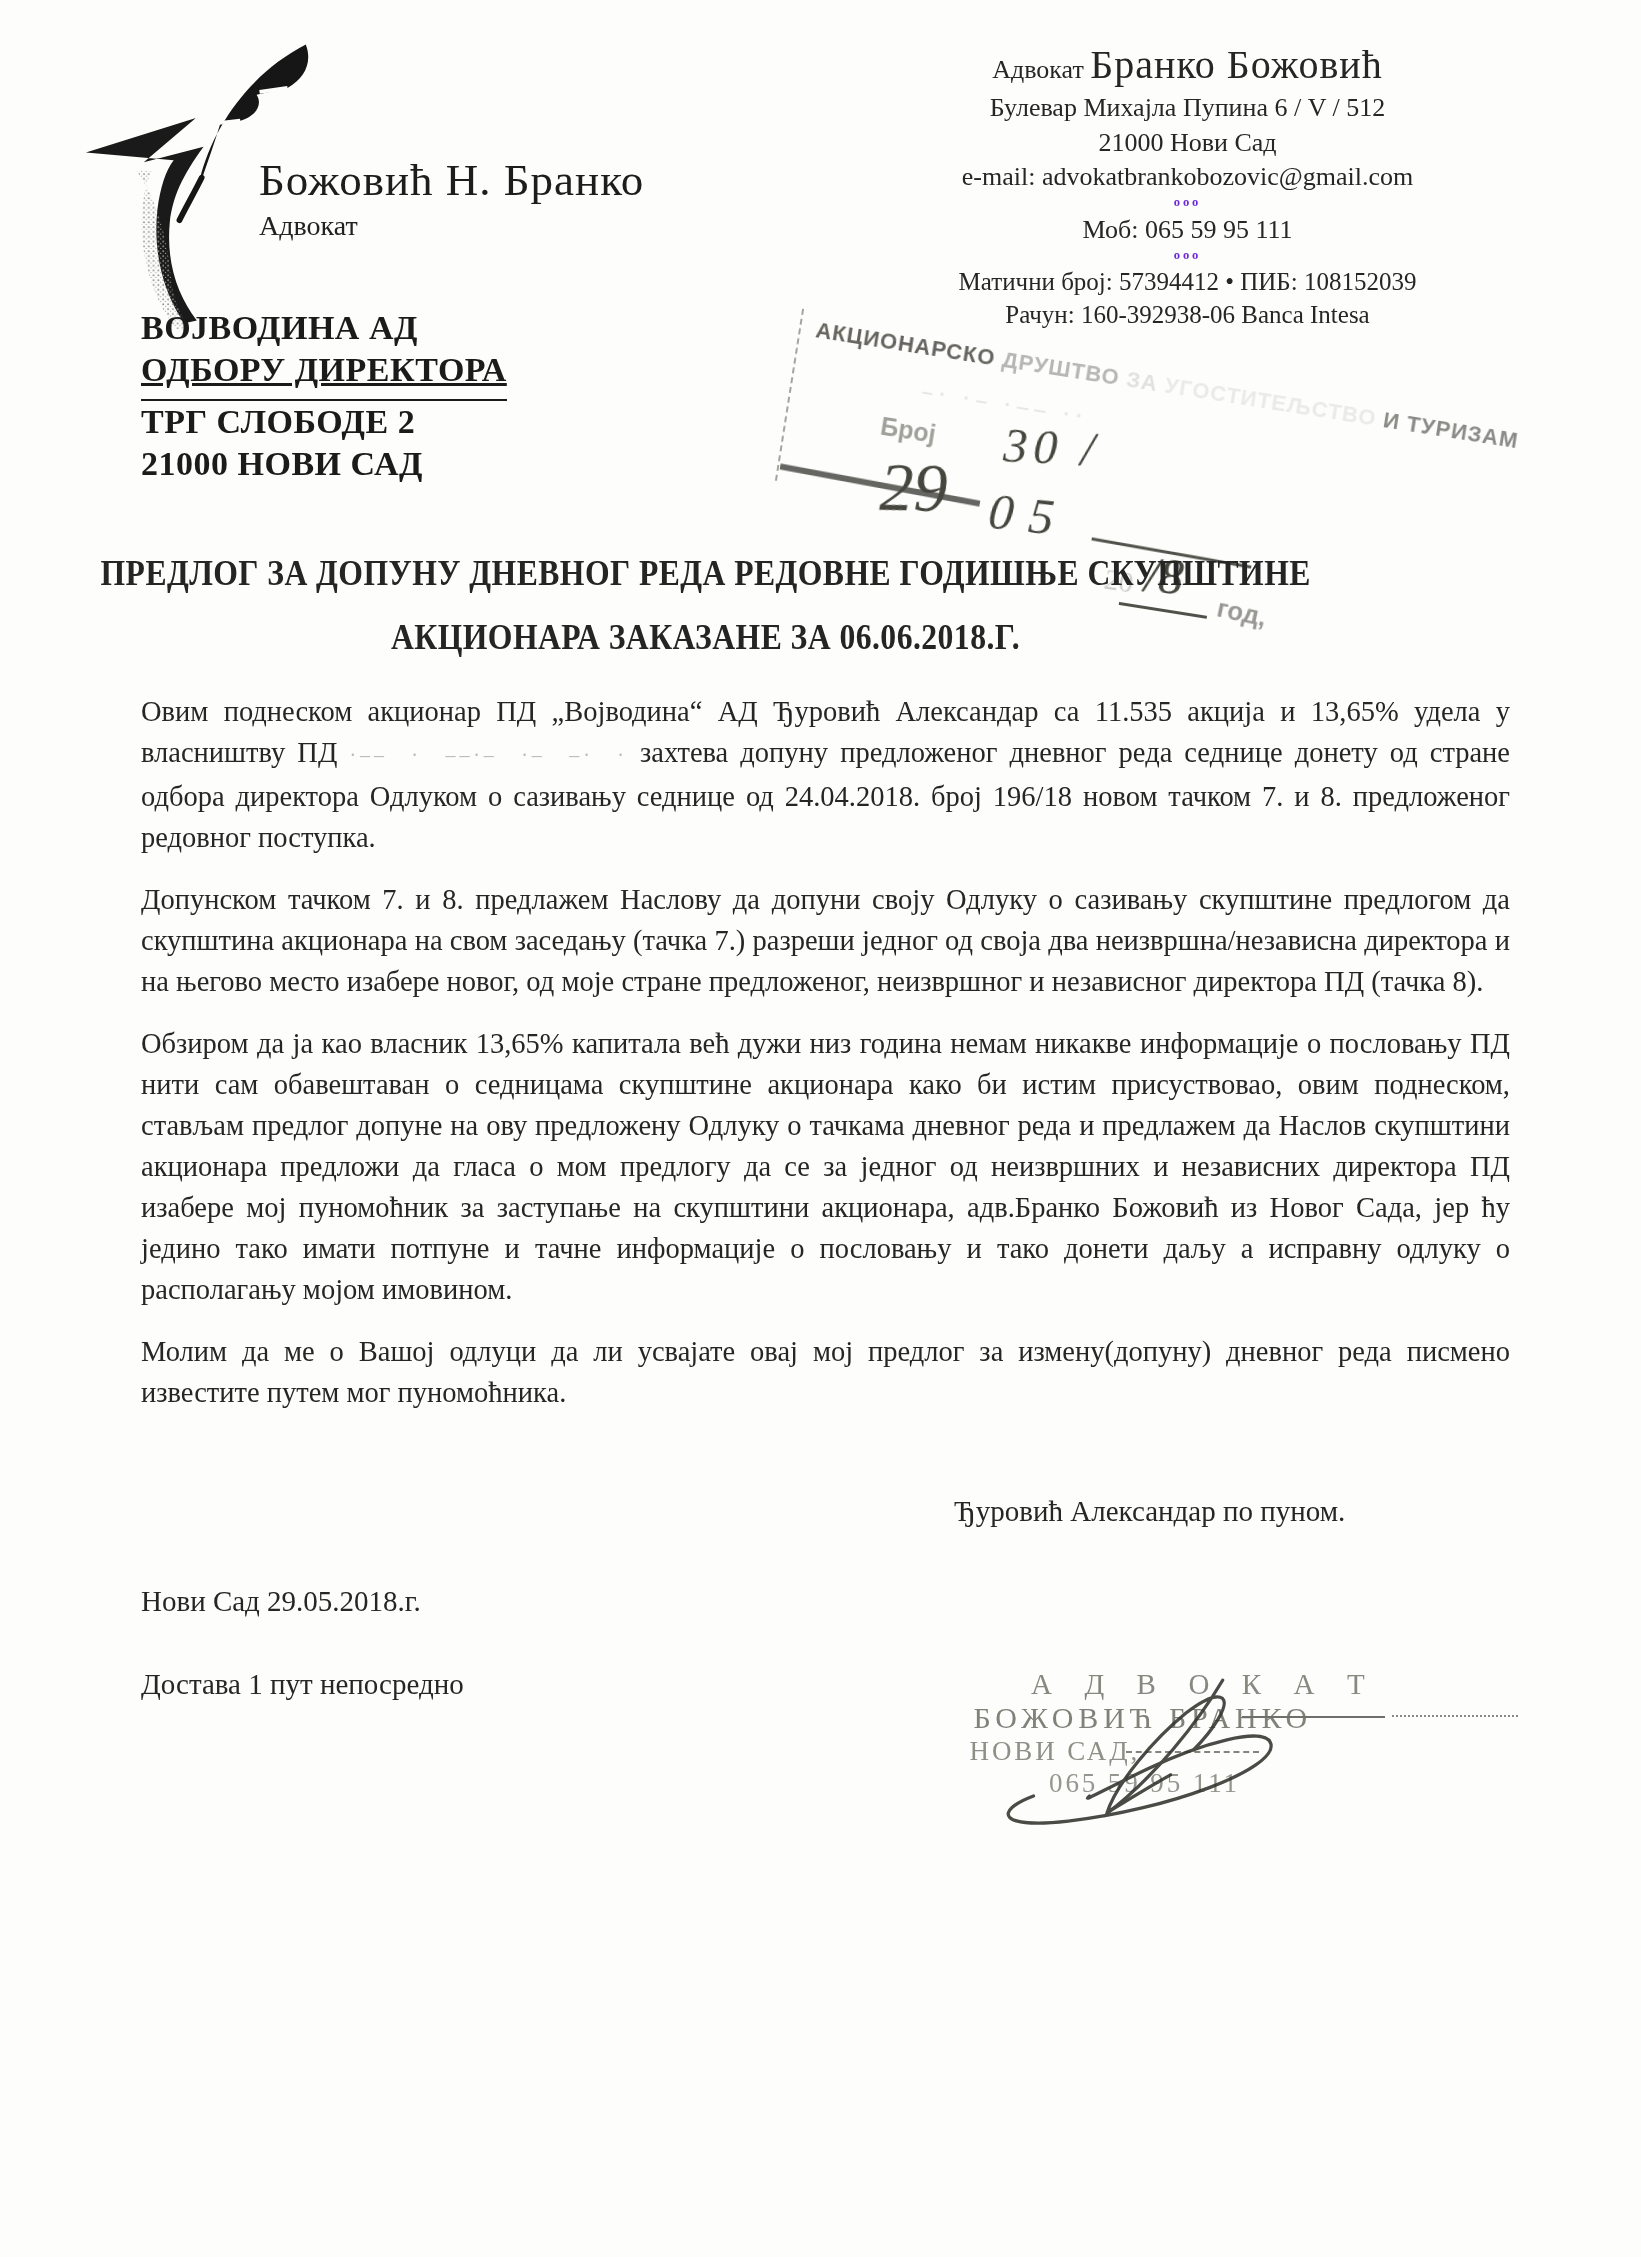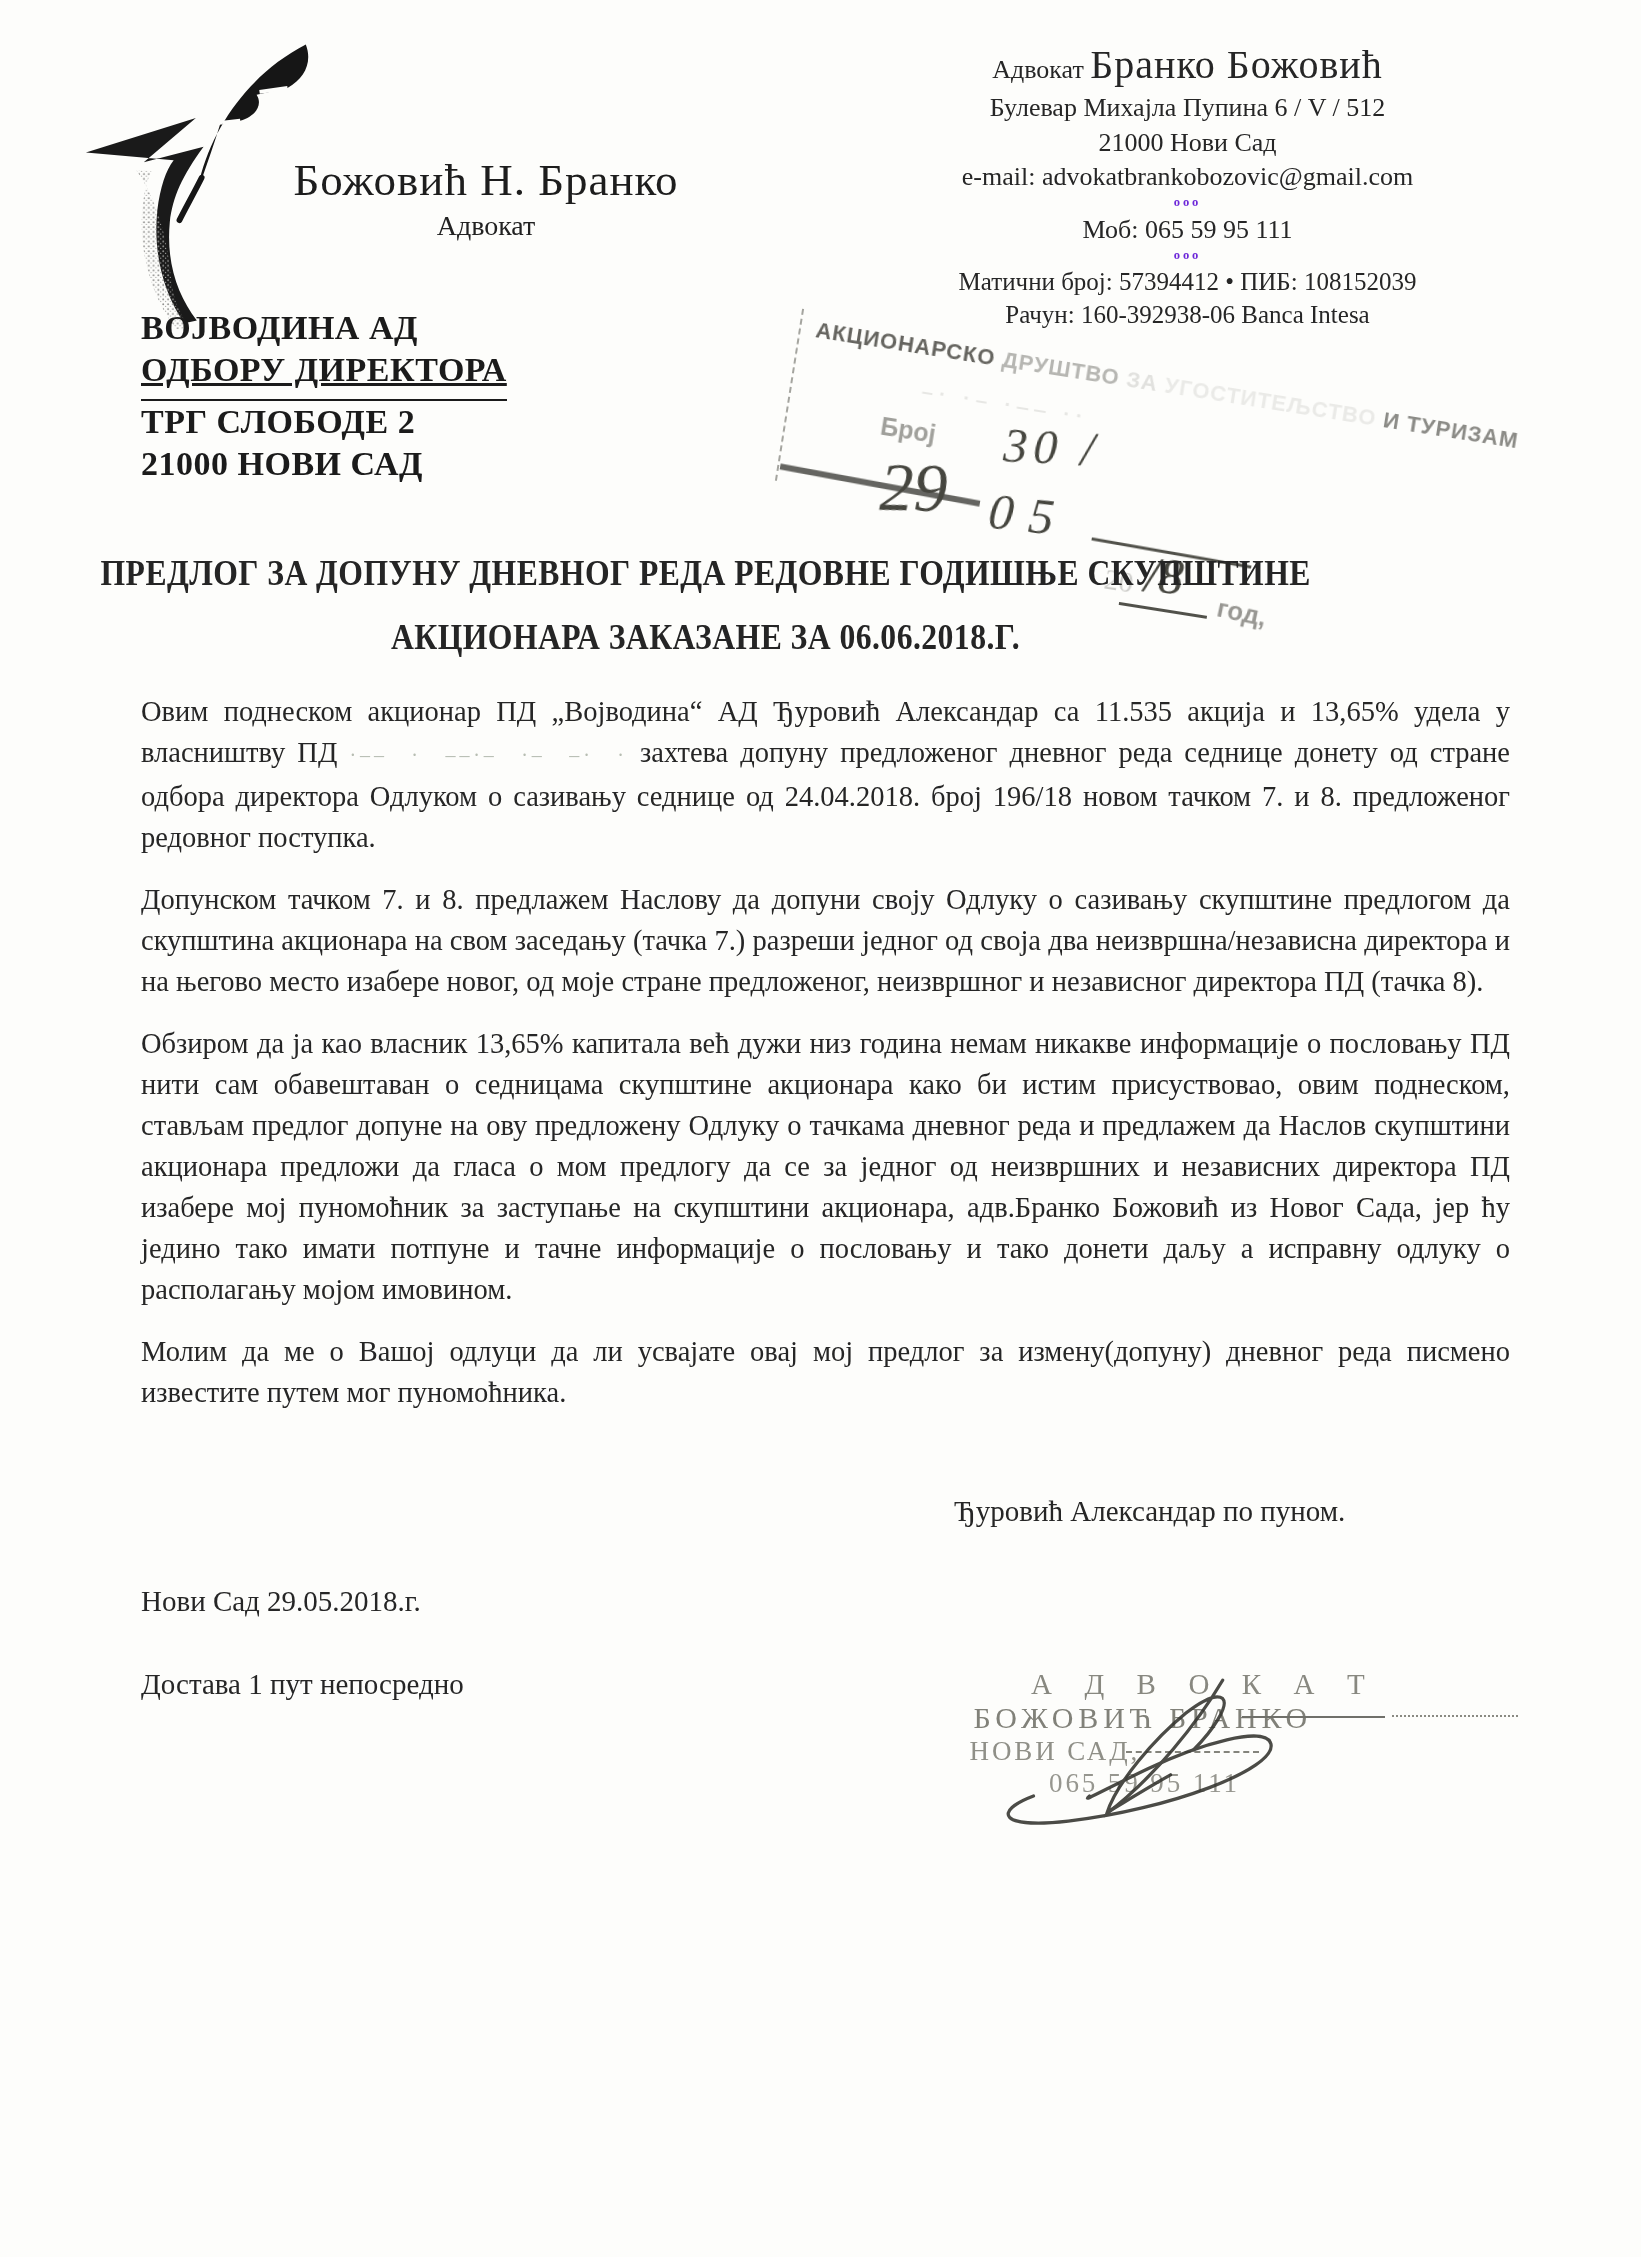--- a/index.html
+++ b/index.html
@@ -5,21 +5,21 @@
   * { margin:0; padding:0; box-sizing:border-box; }
   html,body { background:#e8e8e6; }
   .page {
     position:relative; width:1641px; height:2257px; margin:0 auto;
     background:#fdfdfb; overflow:hidden; color:#2c2c2c;
     font-family:"Liberation Serif", serif;
   }
 
   
   .logo { position:absolute; left:75px; top:33px; width:261px; height:299px; }
-  .firm-name-block { position:absolute; left:259px; top:154px; width:454px; text-align:center; }
+  .firm-name-block { position:absolute; left:259px; top:154px; width:454px; text-align:left; }
   .firm-name { font-size:45px; color:#1d1d1d; letter-spacing:1px; }
   .firm-role { font-size:28px; color:#222; margin-top:3.9px; }
 
   
   .contact { position:absolute; left:869px; top:41px; width:637px; text-align:center; color:#262626; }
   .contact .line1 { font-size:26px; }
   .contact .line1 .big-name { font-size:40px; letter-spacing:1px; }
   .contact .cline { font-size:26px; margin-top:4.8px; }
   .contact .sep { font-size:12.6px; font-weight:bold; letter-spacing:2.9px; margin-top:2.9px; color:#6d28d9; }
   .contact .small { font-size:25px; }

